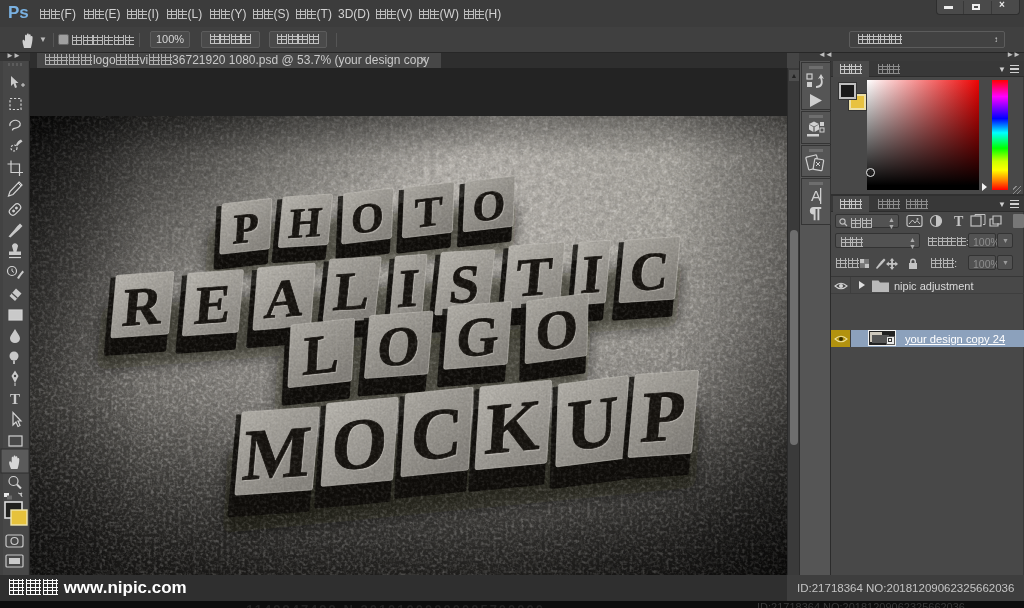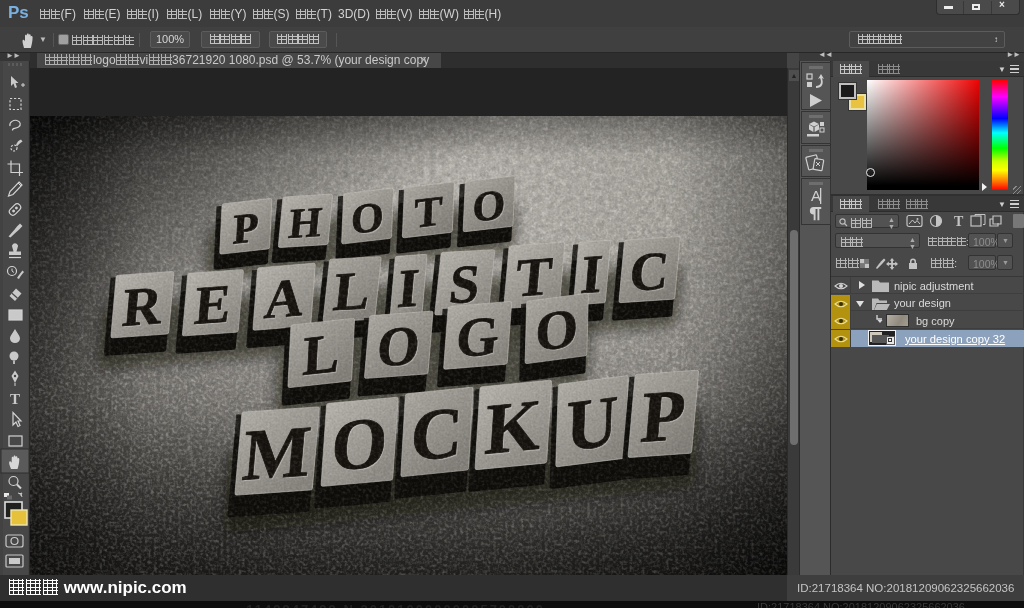--- a/index.html
+++ b/index.html
@@ -577,57 +577,33 @@
       <div class="eye"><svg width="14" height="10" viewBox="0 0 14 10" style="margin:4px 0 0 3px">
           <path d="M1,5 Q7,-0.5 13,5 Q7,10.5 1,5 Z" fill="none" stroke="#d2d2d2" stroke-width="1.1"></path>
           <circle cx="7" cy="5" r="2" fill="#d2d2d2"></circle>
         </svg></div>
    <span style="position:absolute;left:28px;top:4px;width:0;height:0;border-left:6px solid #e0e0e0;border-top:4.5px solid transparent;border-bottom:4.5px solid transparent"></span>
    <svg width="17" height="13" viewBox="0 0 17 13" style="position:absolute;left:41px;top:2px">
         <path d="M0,1.5 h6.5 l1.5,2 H17 V13 H0 Z" fill="#b9b9b9"></path>
       </svg>
    <span style="position:absolute;left:63px;top:2.5px">nipic adjustment</span>
     </div>
- <div class="lrow" style="top:233.5px;height:16.5px">
-      <div class="eye" style="background:#b2920f"><svg width="14" height="10" viewBox="0 0 14 10" style="margin:4px 0 0 3px">
-          <path d="M1,5 Q7,-0.5 13,5 Q7,10.5 1,5 Z" fill="none" stroke="#ecdf9a" stroke-width="1.1"></path>
-          <circle cx="7" cy="5" r="2" fill="#3a3000"></circle>
-        </svg></div>
-   <span style="position:absolute;left:25px;top:6px;width:0;height:0;border-top:6px solid #e0e0e0;border-left:4.5px solid transparent;border-right:4.5px solid transparent"></span>
-   <svg width="19" height="13" viewBox="0 0 19 13" style="position:absolute;left:40px;top:2px">
-        <path d="M1,1.5 h6 l1.5,2 H16 V6 H5.5 L3,13 H1 Z" fill="#b9b9b9"></path>
-        <path d="M5.8,7 H19 L15.8,13 H3.2 Z" fill="#b9b9b9"></path>
-      </svg>
-   <span style="position:absolute;left:63px;top:2.5px">your design</span>
-    </div>
- <div class="lrow" style="top:251px;height:16.5px">
-      <div class="eye" style="background:#b2920f"><svg width="14" height="10" viewBox="0 0 14 10" style="margin:4px 0 0 3px">
-          <path d="M1,5 Q7,-0.5 13,5 Q7,10.5 1,5 Z" fill="none" stroke="#ecdf9a" stroke-width="1.1"></path>
-          <circle cx="7" cy="5" r="2" fill="#3a3000"></circle>
-        </svg></div>
-   <svg width="10" height="11" viewBox="0 0 10 11" style="position:absolute;left:44px;top:3px">
-        <path d="M2,0 v4 h5" fill="none" stroke="#d8d8d8" stroke-width="1.3"></path>
-        <path d="M5,8 l2.5,-3 h-5 Z" fill="#d8d8d8"></path>
-      </svg>
-   <div style="position:absolute;left:55px;top:1.5px;width:23px;height:13.5px;background:linear-gradient(120deg,#b5afa4,#8f897e 60%,#a39d92);border:1px solid #2e2e2e"></div>
-   <span style="position:absolute;left:85px;top:2.5px">bg copy</span>
-    </div>
  <div class="lrow" style="top:268.5px;height:17px;background:#8ca1bc;border-bottom:none">
       <div class="eye" style="background:#b2920f;height:17.5px"><svg width="14" height="10" viewBox="0 0 14 10" style="margin:4px 0 0 3px">
           <path d="M1,5 Q7,-0.5 13,5 Q7,10.5 1,5 Z" fill="none" stroke="#ecdf9a" stroke-width="1.1"></path>
           <circle cx="7" cy="5" r="2" fill="#3a3000"></circle>
         </svg></div>
    <div style="position:absolute;left:37px;top:0.5px;width:28px;height:16px;background:#222;border:1.6px solid #f2f2f2">
      <div style="position:absolute;left:1px;top:1px;width:12px;height:10px;background:#cfc9bd"></div>
      <div style="position:absolute;left:3px;top:4px;width:17px;height:8px;background:#555"></div>
      <div style="position:absolute;right:0.5px;bottom:0.5px;width:9px;height:9px;background:#e8e8e8;border:1px solid #555">
           <div style="position:absolute;left:1.5px;top:1.5px;width:4px;height:4px;border:1px solid #333"></div>
         </div>
    </div>
-   <span style="position:absolute;left:74px;top:3px;color:#fff;text-decoration:underline;font-size:11.2px">your design copy 32</span>
+   <span style="position:absolute;left:74px;top:3px;color:#fff;text-decoration:underline;font-size:11.2px">your design copy 24</span>
     </div>
 </div>
 
 <div id="wmbar">
     <span style="position:absolute;left:8px;top:3px;font-size:17px;font-weight:bold;color:#fff"><i class="c" style="opacity:1"></i><i class="c" style="opacity:1"></i><i class="c" style="opacity:1"></i> www.nipic.com</span>
   </div>
 <div id="wmbar2">
     <span style="position:absolute;left:10px">ID:21718364 NO:20181209062325662036</span>
   </div>
 <div id="botstrip">

